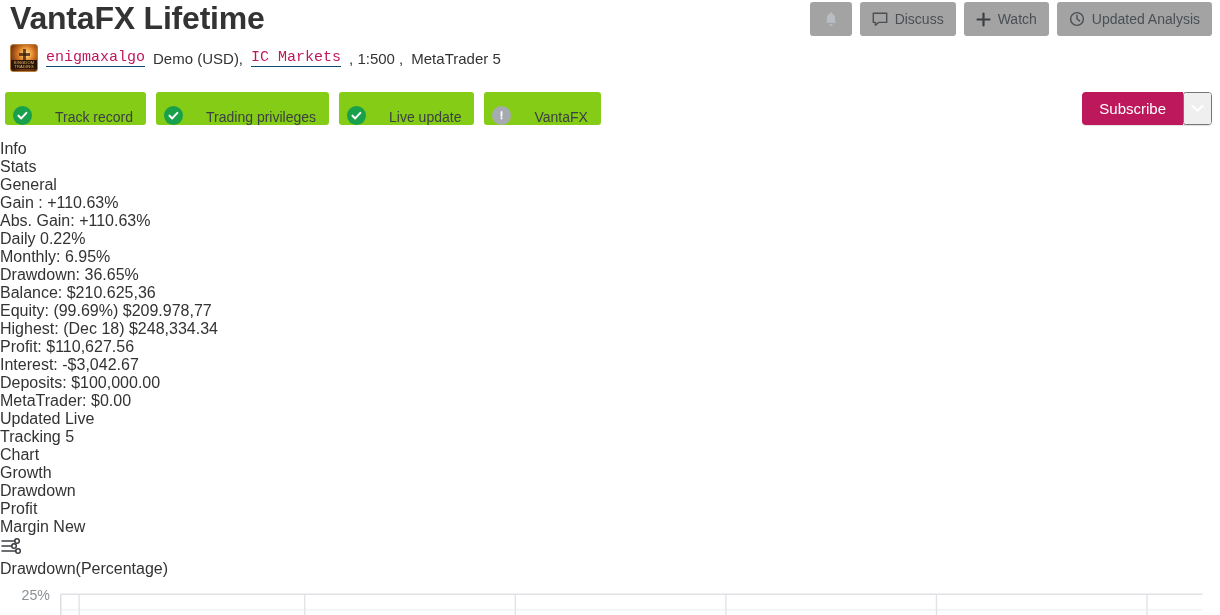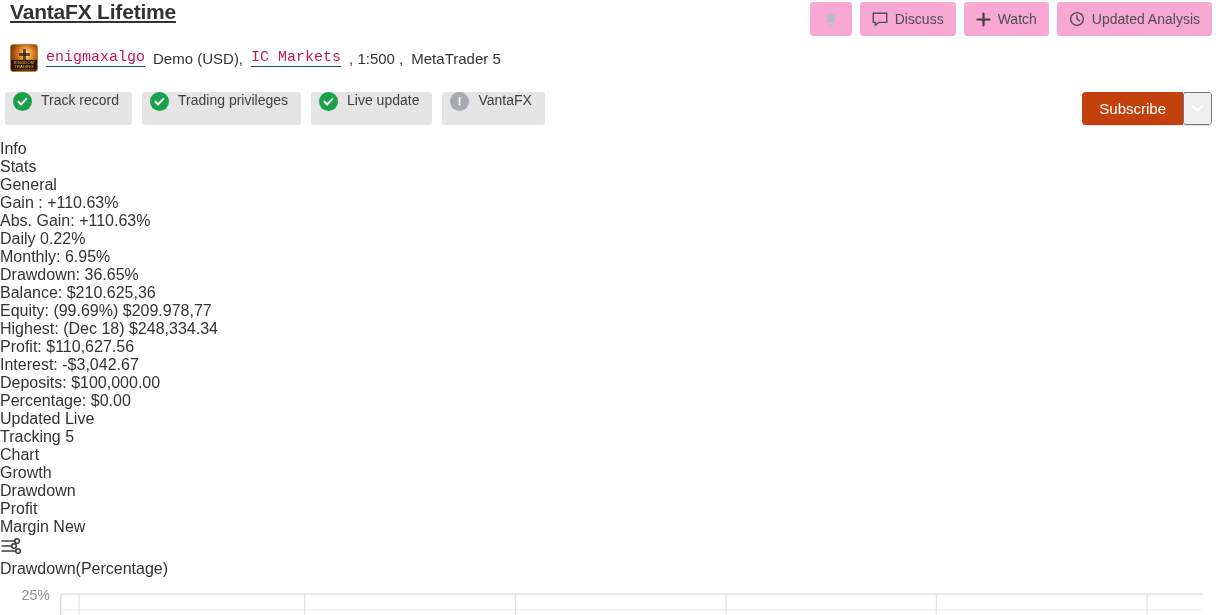--- a/index.html
+++ b/index.html
@@ -9,30 +9,29 @@
     background: #ffffff;
     font-family: "Liberation Sans", sans-serif;
     color: #333;
     overflow: hidden;
   }
 
   
   .header { position: relative; width: 1220px; height: 140px; }
   .title {
     position: absolute; left: 10px; top: 0px;
-    font-size: 21px; font-weight: bold; color: #333;
+    font-size: 32px; font-weight: bold; color: #333;
     letter-spacing: -0.2px;
-    text-decoration: underline;
   }
   .toolbar {
     position: absolute; right: 8px; top: 2px;
     display: flex; gap: 8px; align-items: center;
   }
   .tb-btn {
-    background: #f9a8d4; border: none; border-radius: 3px;
+    background: #a3a3a3; border: none; border-radius: 3px;
     height: 34px; padding: 0 12px;
     display: flex; align-items: center; gap: 7px;
     font-size: 14px; color: #4a4f54; cursor: pointer;
   }
   .tb-btn.icon-only { width: 42px; padding: 0; justify-content: center; }
   .tb-ico { display: inline-flex; align-items: center; }
 
   .account-line {
     position: absolute; left: 10px; top: 44px;
     display: flex; align-items: center; gap: 8px;
@@ -58,40 +57,40 @@
     background:#2b1508; color:#f0c070; font-size:4px; line-height:4px;
     text-align:center; letter-spacing:.2px; padding-top:1px;
   }
   .ulink { color: #be185d; text-decoration: none; border-bottom: 1px solid #0c4a6e; font-family: Liberation Mono, monospace; }
 
   .badges {
     position: absolute; left: 5px; top: 92px;
     display: flex; align-items: center; gap: 10px;
   }
   .badge {
-    background: #e5e5e5; border-radius: 3px; height: 33px;
+    background: #84cc16; border-radius: 3px; height: 33px;
     padding: 0 13px 0 8px;
-    display: flex; align-items: flex-start; gap: 9px;
+    display: flex; align-items: flex-end; gap: 23px;
     font-size: 14px; color: #3c4043;
   }
   .badge .dot {
     width: 19px; height: 19px; border-radius: 50%;
     display:flex; align-items:center; justify-content:center; flex:none;
   }
   .dot.ok { background: #18a04a; }
   .dot.off { background: #a5abb0; }
   .dot svg { display:block; }
 
   .subscribe-wrap {
     position: absolute; right: 8px; top: 92px;
     display: flex; height: 33px; border-radius: 4px; overflow: hidden;
     box-shadow: 0 1px 1px rgba(0,0,0,.12);
   }
   .subscribe {
-    background: #c2410c; color: #fff; border: none;
+    background: #be185d; color: #fff; border: none;
     padding: 0 17px; font-size: 15px; cursor: pointer;
   }
   .subscribe-caret {
     background: #21996" ; }
   .subscribe-caret {
     background: #1f9460; color: #fff; border: none; width: 33px;
     display:flex; align-items:center; justify-content:center; cursor:pointer;
   }
 
   /* ---------- MAIN AREA ---------- */
@@ -353,21 +352,21 @@
         <span class="v">-$3,042.67</span>
       </div>
 
       <div class="sep"></div>
 
       <div class="srow">
         <span class="k">Deposits:</span>
         <span class="v">$100,000.00</span>
       </div>
       <div class="srow">
-        <span class="k">Percentage:</span>
+        <span class="k">MetaTrader:</span>
         <span class="v">$0.00</span>
       </div>
 
       <div class="sep"></div>
 
       <div class="srow">
         <span class="k">Updated</span>
         <span class="v live">Live</span>
       </div>
       <div class="srow">

